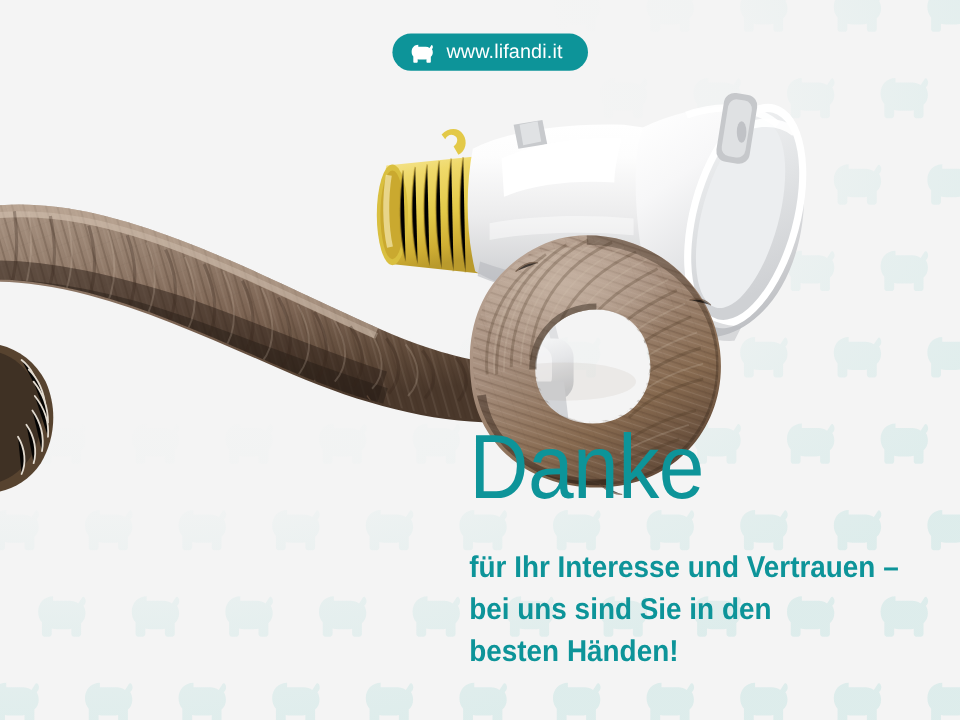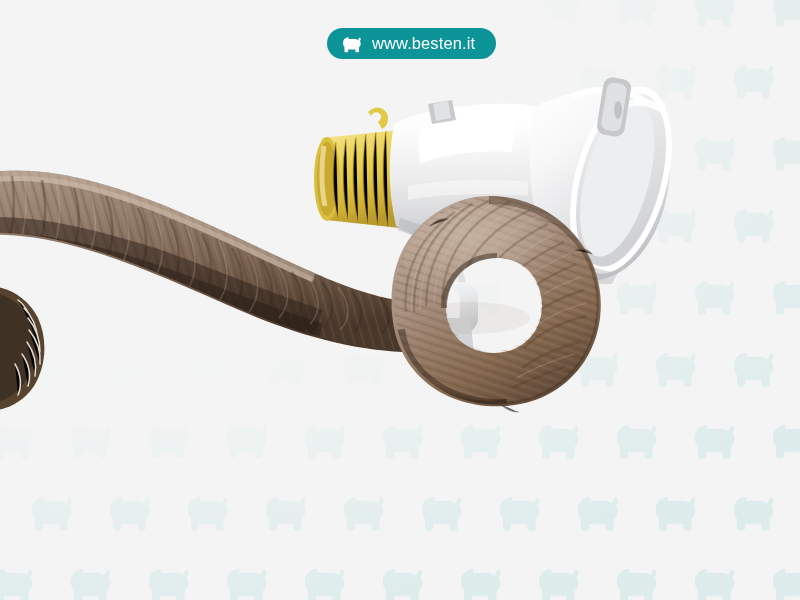--- a/index.html
+++ b/index.html
@@ -866,18 +866,26 @@
       <ellipse cx="470" cy="318" rx="60" ry="16" fill="#9a8a7a" opacity="0.10"></ellipse>
     </svg>
   </div>
 
   <div class="url-badge">
     <span class="ele-mark">
       <svg viewBox="0 0 64 52" xmlns="http://www.w3.org/2000/svg" aria-hidden="true">
         <path fill="currentColor" d="M20 4C10.5 4 3 11.2 3 21.5c0 5.2 1.6 9.1 4.3 12.2V47c0 1.6 1.3 3 3 3h5.2c1.6 0 3-1.4 3-3v-6.3c2 .5 4.1.8 6.3.8h10.4c1.9 0 3.8-.2 5.6-.6V47c0 1.6 1.3 3 3 3h5.2c1.6 0 3-1.4 3-3V34.6c3-2.6 5-6.3 5-11.2 0-3.4-.9-6.3-2.4-8.6 1.3-1 2.2-2.4 2.5-4.1.4-2.1-.2-4.2-1.6-5.7-.6-.7-1.7-.6-2.2.2l-4.6 7c-2.7-1.9-6-3-9.6-3H20z"></path>
       </svg>
     </span>
-    <span class="url-text">www.besten.it</span>
+    <span class="url-text">www.lifandi.it</span>
   </div>
 
 
+  <div class="copy col-de">
+    <div class="headline">Danke</div>
+    <div class="body-copy">
+      <span class="ln">für Ihr Interesse und Vertrauen –</span>
+      <span class="ln">bei uns sind Sie in den</span>
+      <span class="ln">besten Händen!</span>
+    </div>
+  </div>
 
 </div>
 
 </body></html>

